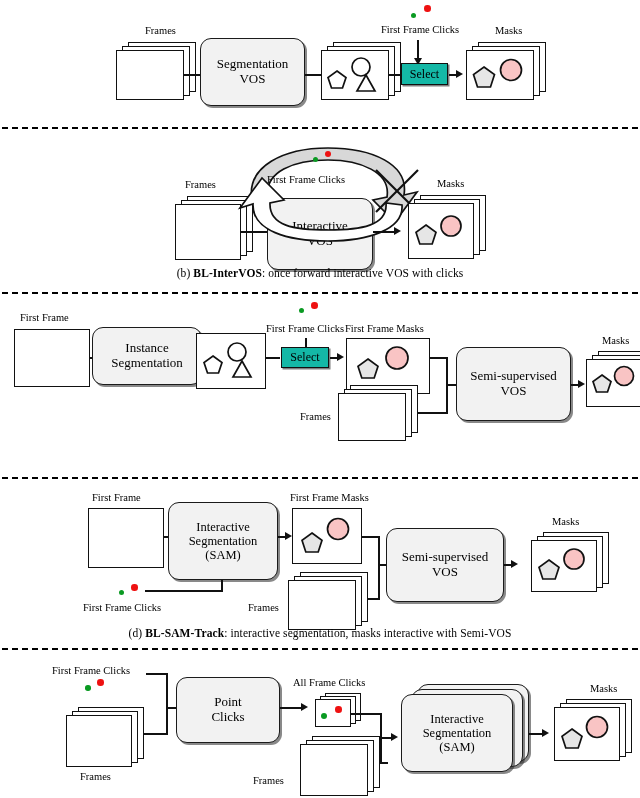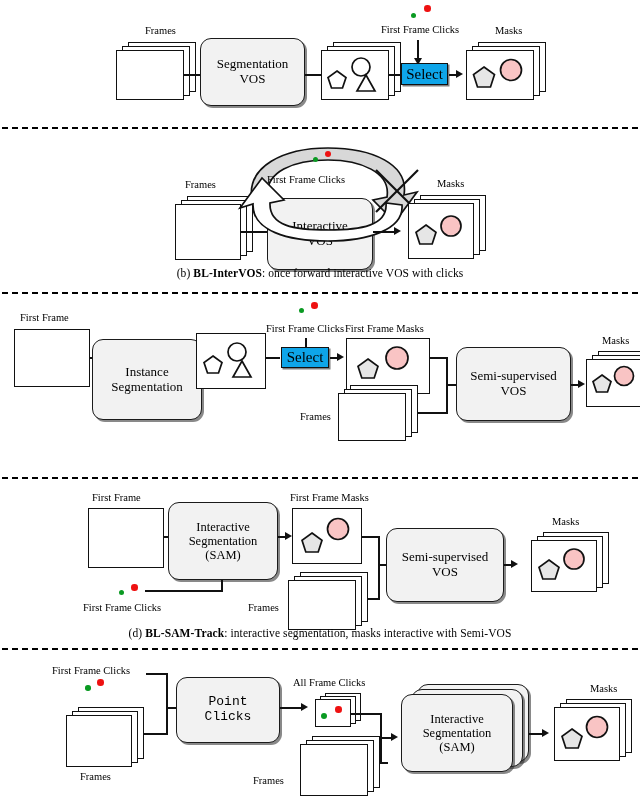--- a/index.html
+++ b/index.html
@@ -12,22 +12,22 @@
   .cap b{font-weight:bold;}
   .lbl{position:absolute;font-size:10.5px;white-space:nowrap;}
   
   .rbox{position:absolute;box-sizing:border-box;border:1.6px solid #1b1b1b;
         background:#f2f2f2;border-radius:11px;display:flex;align-items:center;
         justify-content:center;text-align:center;font-size:13px;line-height:1.12;
         box-shadow:2px 2px 0 0 rgba(40,40,40,.55);}
   .sbox{position:absolute;box-sizing:border-box;border:1.6px solid #111;
         background:#ffffff;}
   .selbox{position:absolute;box-sizing:border-box;border:1.6px solid #111;
-        background:#0ea5e9;display:flex;align-items:center;justify-content:center;
-        font-size:15px;box-shadow:1.5px 1.5px 0 0 rgba(40,40,40,.6);}
+        background:#14b8a6;display:flex;align-items:center;justify-content:center;
+        font-size:12px;box-shadow:1.5px 1.5px 0 0 rgba(40,40,40,.6);}
   .frame{position:absolute;box-sizing:border-box;border:1.7px solid #111;background:#fff;}
   .ln{position:absolute;background:#111;}
   .hl{height:1.7px;}
   .vl{width:1.7px;}
   .arrowR{position:absolute;width:0;height:0;border-top:4.5px solid transparent;
           border-bottom:4.5px solid transparent;border-left:7px solid #111;}
   .arrowD{position:absolute;width:0;height:0;border-left:4.5px solid transparent;
           border-right:4.5px solid transparent;border-top:7px solid #111;}
   .dotg{position:absolute;border-radius:50%;background:#0a9a22;}
   .dotr{position:absolute;border-radius:50%;background:#ee1111;}
@@ -137,21 +137,21 @@
 
 <div class="hr" style="top:292px;"></div>
 
 <div class="panel" style="top:295px;height:175px;">
 
   <div class="lbl" style="left:20px;top:17px;">First Frame</div>
   <div class="sbox" style="left:14px;top:34px;width:76px;height:58px;"></div>
 
   <div class="ln hl" style="left:90px;top:62px;width:12px;"></div>
 
-  <div class="rbox" style="left:92px;top:32px;width:110px;height:81px;margin-top:12px;">
+  <div class="rbox" style="left:92px;top:32px;width:110px;height:58px;">
     <span><span>Instance</span><br><span>Segmentation</span></span>
   </div>
 
   <div class="ln hl" style="left:202px;top:62px;width:12px;"></div>
 
   <div class="sbox" style="left:196px;top:38px;width:70px;height:56px;"></div>
   <svg style="left:196px;top:38px;" width="70" height="56" viewBox="0 0 70 56">
     <polygon class="shp-out" points="17,23 26,29.5 22.5,40 11.5,40 8,29.5"></polygon>
     <circle class="shp-out" cx="41" cy="19" r="9"></circle>
     <polygon class="shp-out" points="46,28 55,44 37,44"></polygon>
@@ -278,21 +278,21 @@
 
   <div class="frame" style="left:78px;top:56px;width:66px;height:52px;"></div>
   <div class="frame" style="left:72px;top:60px;width:66px;height:52px;"></div>
   <div class="frame" style="left:66px;top:64px;width:66px;height:52px;"></div>
   <div class="lbl" style="left:80px;top:120px;">Frames</div>
 
   <div class="ln hl" style="left:144px;top:82px;width:24px;"></div>
   <div class="ln vl" style="left:166px;top:48px;height:35px;"></div>
   <div class="ln hl" style="left:166px;top:56px;width:12px;"></div>
 
-  <div class="rbox" style="left:176px;top:26px;width:104px;height:66px;font-family:Liberation Mono, monospace;">
+  <div class="rbox" style="left:176px;top:26px;width:104px;height:66px;">
     <span><span>Point</span><br><span>Clicks</span></span>
   </div>
 
   <div class="ln hl" style="left:280px;top:56px;width:22px;"></div>
   <div class="arrowR" style="left:301px;top:51.5px;"></div>
 
   <div class="lbl" style="left:293px;top:26px;">All Frame Clicks</div>
   <div class="frame" style="left:325px;top:42px;width:36px;height:28px;"></div>
   <div class="frame" style="left:320px;top:45px;width:36px;height:28px;"></div>
   <div class="frame" style="left:315px;top:48px;width:36px;height:28px;"></div>

